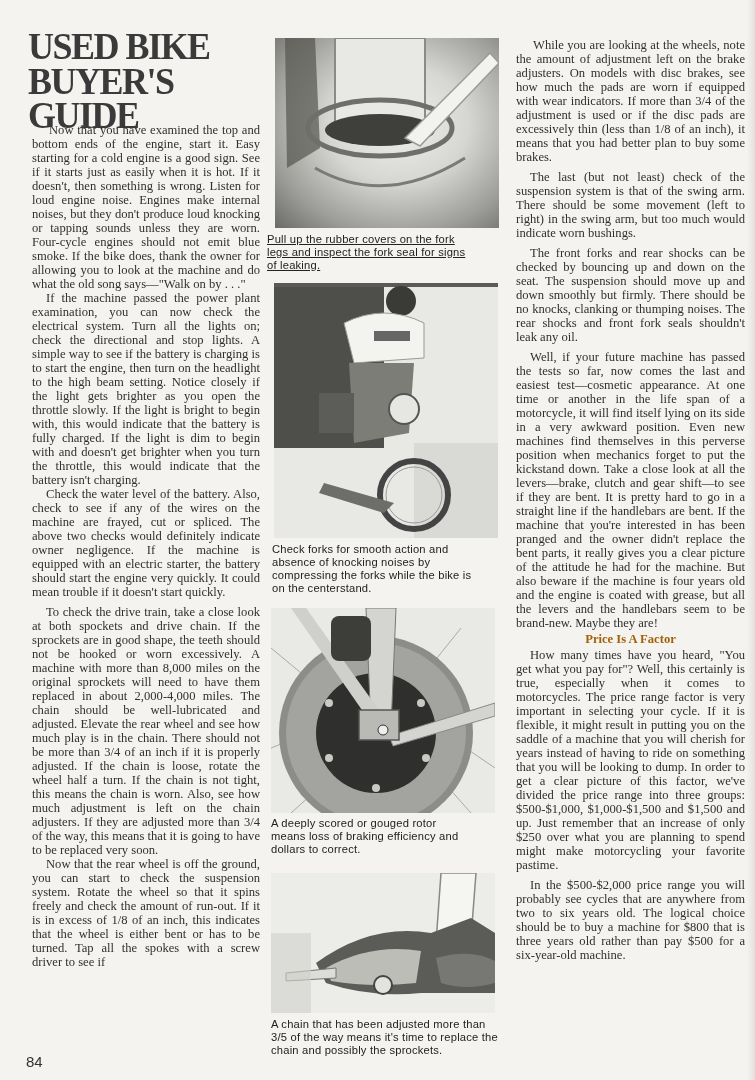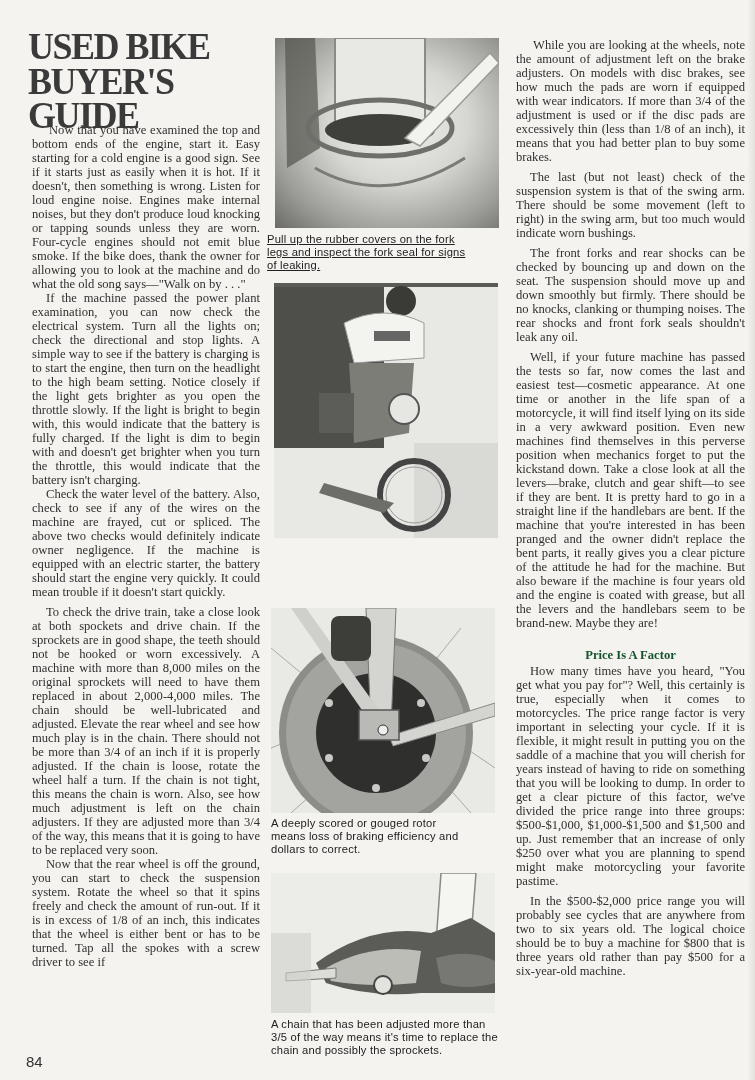--- a/index.html
+++ b/index.html
@@ -28,21 +28,21 @@
   }
   .col p { text-indent: 14px; margin-bottom: 0; hyphens: manual; }
   .col p.gap { margin-top: 6px; }
   .col-left { left: 32px; top: 123px; width: 228px; }
   .col-right { left: 516px; top: 38px; width: 229px; }
   .col-left p:first-child, .col-right p:first-child { text-indent: 17px; }
   .col-right p.first-cont { text-indent: 0; }
 
   .subhead {
     font-weight: bold; text-align: center; font-size: 12.6px;
-    margin: 18px 0 2px 0; color: #14532d;
+    margin: 2px 0 2px 0; color: #a16207;
   }
 
   .photo {
     position: absolute; overflow: hidden;
     background: #cfcfcc;
   }
   .caption {
     position: absolute;
     font-family: "Liberation Sans", "DejaVu Sans", sans-serif;
     font-size: 11.2px; line-height: 13px; color: #222;
@@ -99,20 +99,21 @@
       <path d="M70 40 Q110 20 150 40 L150 75 L80 80 Z" fill="#f3f3f0" stroke="#999" stroke-width="1"></path>
       <rect x="100" y="48" width="36" height="10" fill="#666"></rect>
       <path d="M75 80 L140 80 L135 150 L80 160 Z" fill="#7d7d78"></path>
       <circle cx="130" cy="126" r="15" fill="#e6e6e2" stroke="#555" stroke-width="2"></circle>
       <circle cx="140" cy="212" r="34" fill="none" stroke="#444" stroke-width="6"></circle>
       <circle cx="140" cy="212" r="28" fill="none" stroke="#999" stroke-width="1"></circle>
       <path d="M50 200 L120 220 L110 230 L45 210 Z" fill="#6d6d69"></path>
       <rect x="45" y="110" width="35" height="40" fill="#5c5c58"></rect>
     </svg>
   </div>
+  <div class="caption" style="left:272px; top:543px; width:206px;">Check forks for smooth action and absence of knocking noises by compressing the forks while the bike is on the centerstand.</div>
 
   <div class="photo" style="left:271px; top:608px; width:224px; height:205px; background:#e9e9e6;">
     <svg width="224" height="205" viewBox="0 0 224 205">
       <g stroke="#a9a9a5" stroke-width="1">
         <line x1="0" y1="40" x2="60" y2="90"></line>
           <line x1="0" y1="140" x2="50" y2="120"></line>
         <line x1="190" y1="20" x2="150" y2="70"></line>
           <line x1="224" y1="160" x2="180" y2="130"></line>
         <line x1="20" y1="205" x2="70" y2="160"></line>
           <line x1="200" y1="205" x2="160" y2="160"></line>

